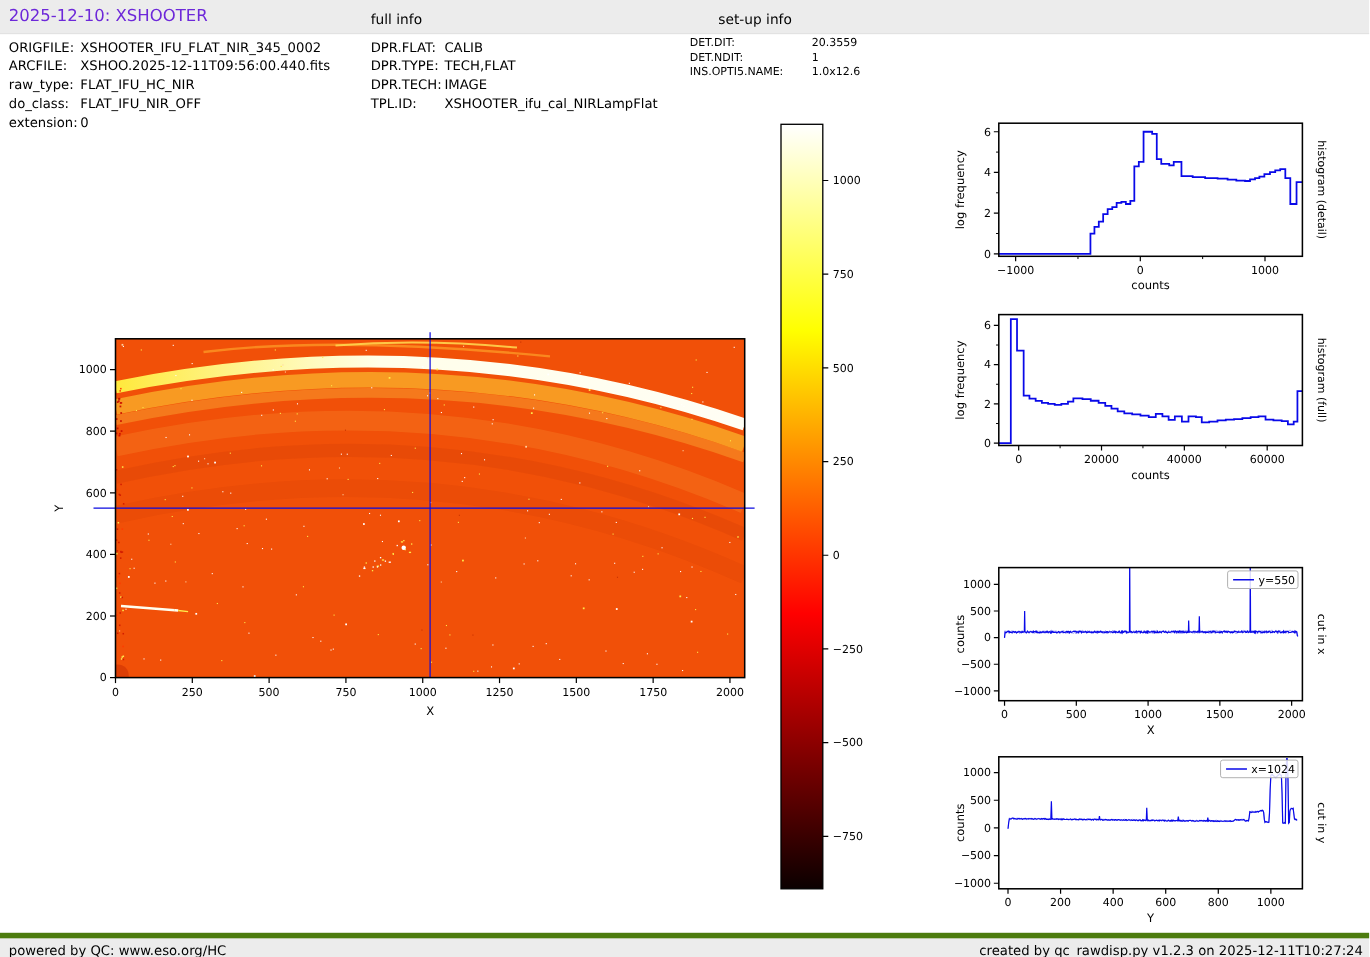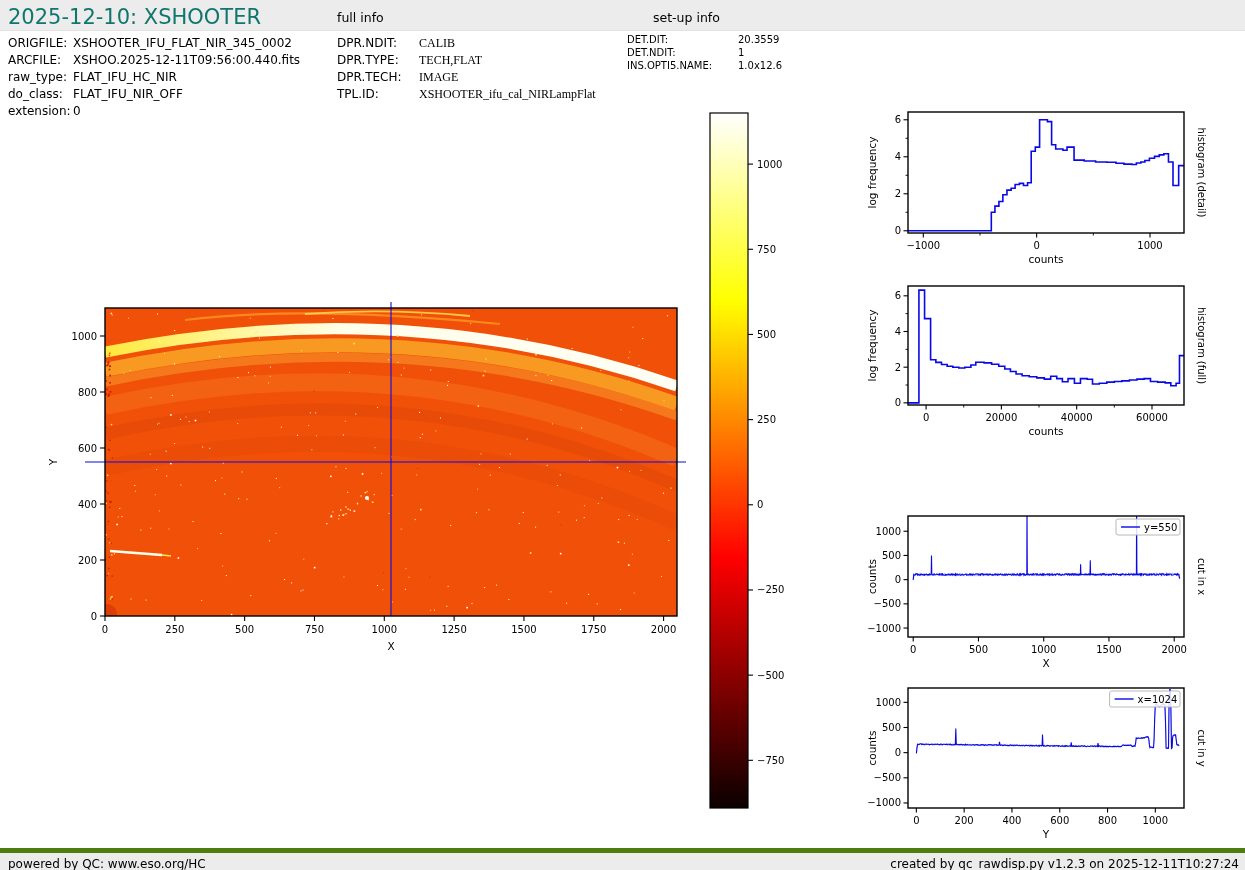--- a/index.html
+++ b/index.html
@@ -1,28 +1,28 @@
 <!DOCTYPE html>
 <html><head>
 <meta charset="utf-8">
 <style>
   html,body{margin:0;padding:0;background:#fff;}
   #page{position:relative;width:1245px;height:870px;background:#ffffff;overflow:hidden;
         font-family:"DejaVu Sans","Liberation Sans",sans-serif;color:#000;}
   .topbar{position:absolute;left:0;top:0;width:1245px;height:30px;background:#ececec;
           border-bottom:1px solid #e2e2e2;}
-  .title{position:absolute;left:8px;top:5px;font-size:21px;color:#0f766e;white-space:nowrap;}
+  .title{position:absolute;left:8px;top:5px;font-size:15px;color:#6d28d9;white-space:nowrap;}
   .sechead{position:absolute;top:10px;font-size:12.5px;white-space:nowrap;}
   .sechead.type{left:337px;}
   .sechead.setup{left:653px;}
   .metarow{position:absolute;font-size:12px;white-space:nowrap;}
   .metarow .lbl{position:absolute;left:0;top:0;}
   .metarow .val{position:absolute;top:0;}
   .fileinfo .val{left:65px;}
-  .typeinfo .val{left:82px;font-family:Liberation Serif, serif;}
+  .typeinfo .val{left:67px;}
   .setupinfo{font-size:10px;}
   .setupinfo .val{left:111px;}
   .botbar{position:absolute;left:0;top:848px;width:1245px;height:22px;background:#ececec;
           border-top:5px solid #4d7c0f;}
   .botbar .left{position:absolute;left:8px;top:4px;font-size:12px;white-space:nowrap;}
   .botbar .right{position:absolute;right:6px;top:4px;font-size:12px;white-space:nowrap;}
   svg{position:absolute;}
   svg text{font-family:"DejaVu Sans","Liberation Sans",sans-serif;}
 </style>
 </head>
@@ -52,21 +52,21 @@
         <span class="lbl">do_class:</span>
         <span class="val">FLAT_IFU_NIR_OFF</span>
       </div>
       <div class="metarow fileinfo" style="left: 8px; top: 104px;">
         <span class="lbl">extension:</span>
         <span class="val">0</span>
       </div>
     </div>
   <div id="typeinfo-col">
       <div class="metarow typeinfo" style="left: 337px; top: 36px;">
-        <span class="lbl">DPR.NDIT:</span>
+        <span class="lbl">DPR.FLAT:</span>
         <span class="val">CALIB</span>
       </div>
       <div class="metarow typeinfo" style="left: 337px; top: 53px;">
         <span class="lbl">DPR.TYPE:</span>
         <span class="val">TECH,FLAT</span>
       </div>
       <div class="metarow typeinfo" style="left: 337px; top: 70px;">
         <span class="lbl">DPR.TECH:</span>
         <span class="val">IMAGE</span>
       </div>

